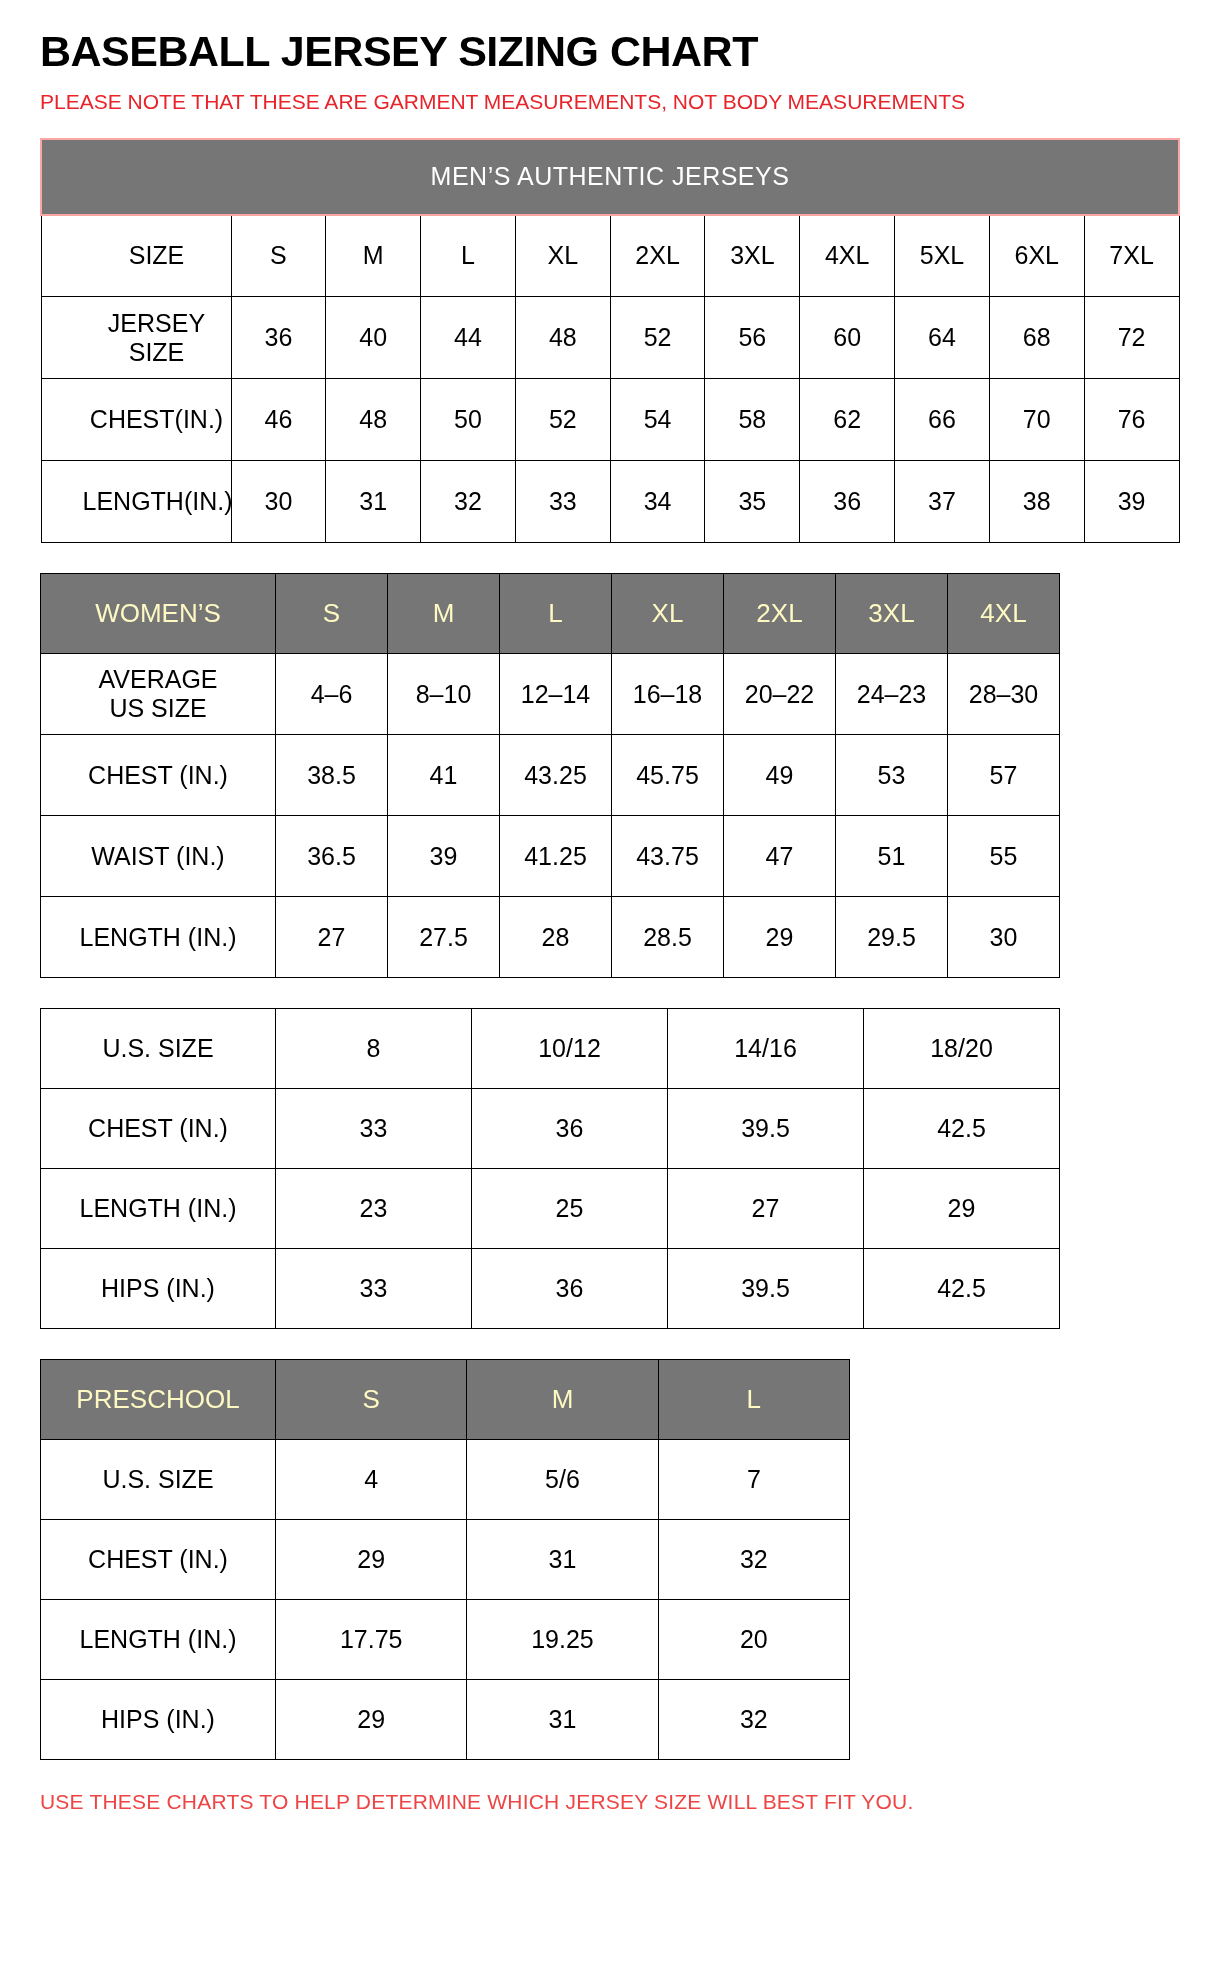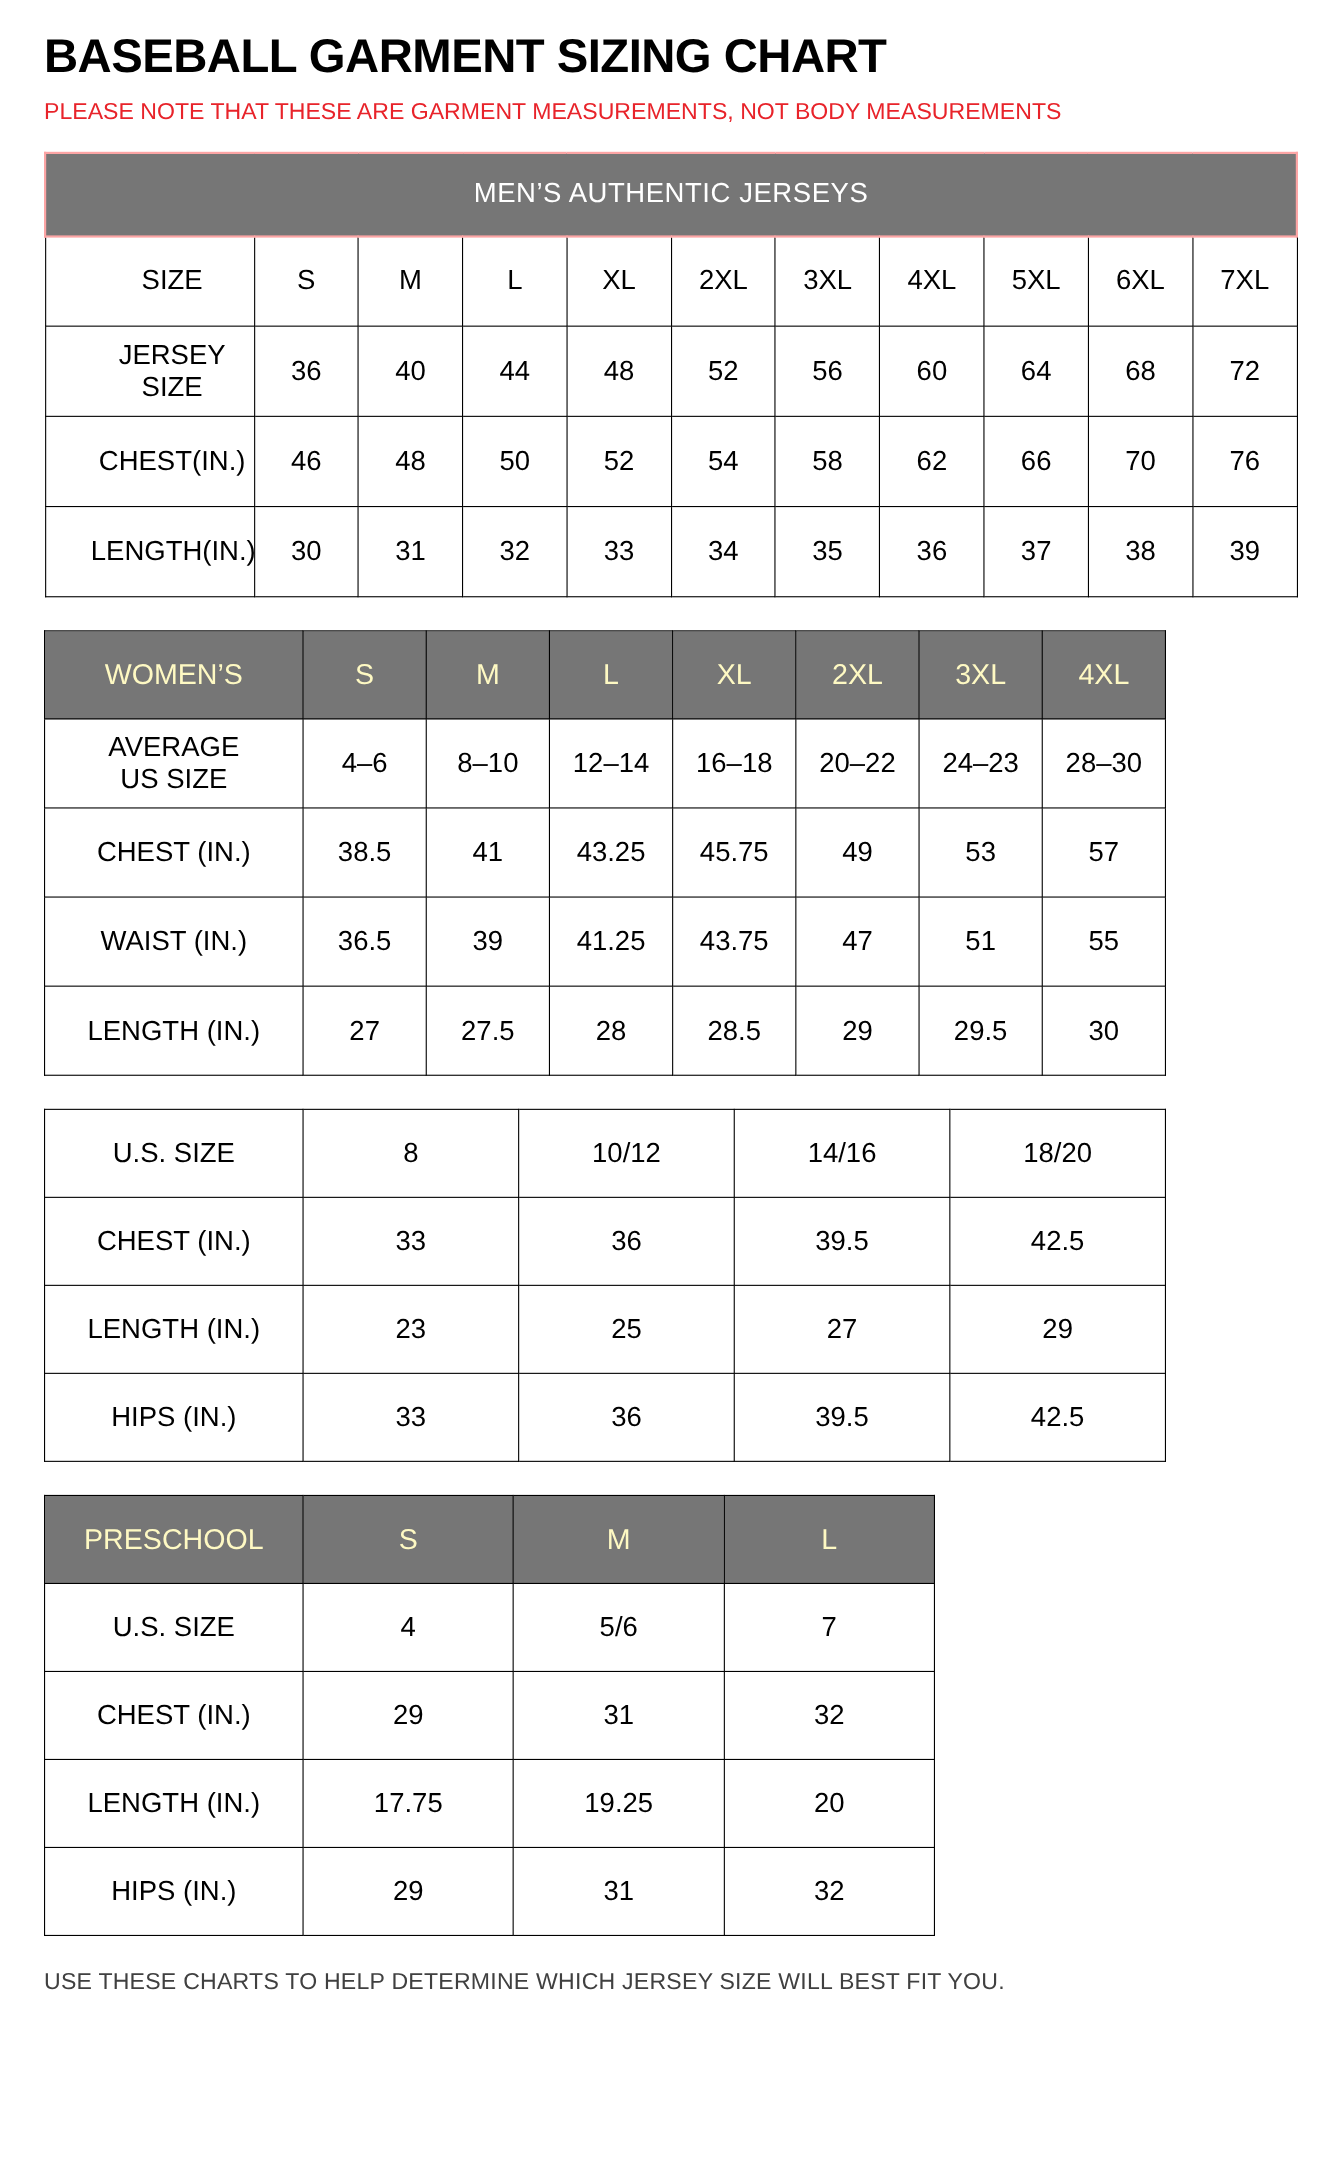--- a/index.html
+++ b/index.html
@@ -82,35 +82,35 @@
 
   
   #boys-table .hdr-cell { font-size: 26px; height: 80px; }
   #boys-table td { height: 80px; font-size: 25px; }
 
   
   #preschool-table .hdr-cell { font-size: 26px; height: 80px; text-align: center; }
   #preschool-table td { height: 80px; font-size: 25px; }
 
   .footer-note {
-    color: #404040;
+    color: #ef4444;
     font-size: 21px;
     margin-top: 4px;
     letter-spacing: 0.2px;
   }
   .w-tbl { width: 1140px; }
   .mid-tbl { width: 1020px; }
   .pre-tbl { width: 810px; }
 </style>
 </head>
 <body>
 
 <div class="page">
 
-  <h1 class="main-title">BASEBALL GARMENT SIZING CHART</h1>
+  <h1 class="main-title">BASEBALL JERSEY SIZING CHART</h1>
   <div class="note">PLEASE NOTE THAT THESE ARE GARMENT MEASUREMENTS, NOT BODY MEASUREMENTS</div>
 
   <table id="mens-table" class="w-tbl">
     <colgroup>
       <col style="width:190px">
       <col span="10">
     </colgroup>
     <tbody>
       <tr>
         <td class="banner" colspan="11">MEN’S AUTHENTIC JERSEYS</td>

